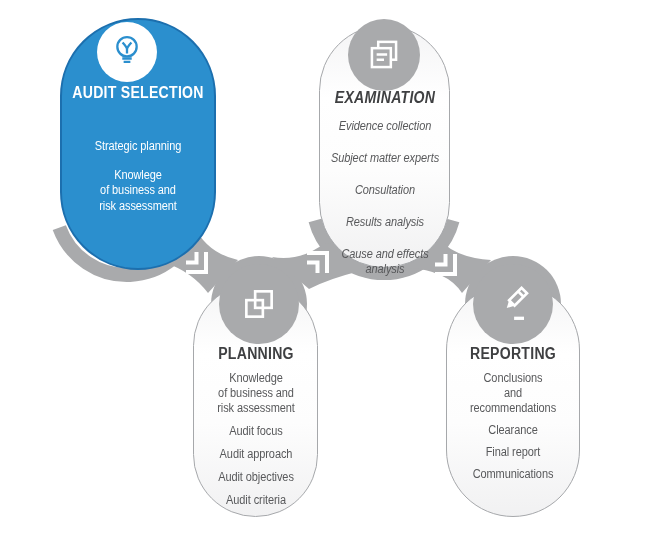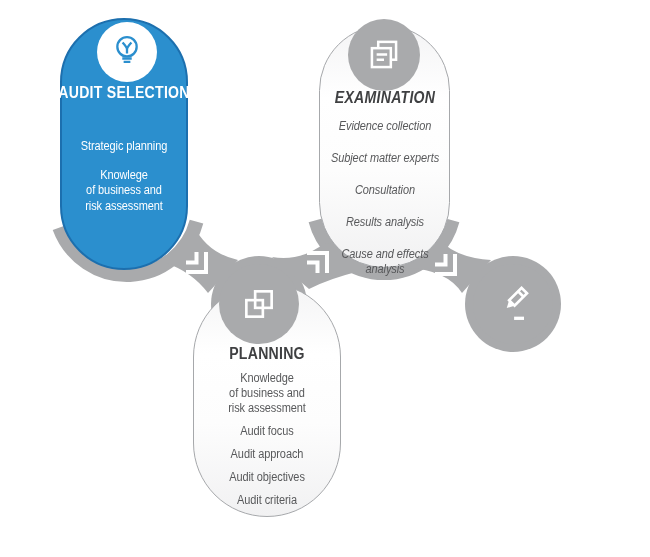--- a/index.html
+++ b/index.html
@@ -11,23 +11,23 @@
   
   .pill{position:absolute;box-sizing:border-box;border-radius:80px;}
   .pill.light{
     background:linear-gradient(180deg,#f4f4f5 0%,#ffffff 30%,#fdfdfd 60%,#f1f1f2 100%);
     border:1.5px solid var(--border-gray);
   }
   .pill.highlight{
     background:var(--blue);
     border:2px solid var(--blue-border);
   }
-  #pill-audit{left:60px;top:18px;width:128px;height:252px;}
+  #pill-audit{left:60px;top:18px;width:156px;height:252px;}
   #pill-examination{left:319px;top:25px;width:131px;height:243px;font-style:italic;}
-  #pill-planning{left:193px;top:283px;width:148px;height:234px;}
+  #pill-planning{left:193px;top:283px;width:125px;height:234px;}
   #pill-reporting{left:446px;top:283px;width:134px;height:234px;}
   
   .icon-circle{position:absolute;border-radius:50%;display:flex;align-items:center;justify-content:center;}
   .icon-circle.gray{background:var(--gray);}
   .icon-circle.white{background:#ffffff;}
   #circle-audit{left:97px;top:22px;width:60px;height:60px;}
   #circle-examination{left:348px;top:19px;width:72px;height:72px;}
   #circle-planning{left:219px;top:264px;width:80px;height:80px;}
   #circle-reporting{left:473px;top:264px;width:80px;height:80px;}
   
@@ -118,20 +118,33 @@
 of business and
 risk assessment</div>
           <div class="item">Audit focus</div>
           <div class="item">Audit approach</div>
           <div class="item">Audit objectives</div>
           <div class="item">Audit criteria</div>
         </div>
     </div>
   </div>
 
+  <div class="pill light" id="pill-reporting">
+    <div class="pill-content">
+      <div class="pill-title">REPORTING</div>
+      <div class="items">
+          <div class="item">Conclusions
+and
+recommendations</div>
+          <div class="item">Clearance</div>
+          <div class="item">Final report</div>
+          <div class="item">Communications</div>
+        </div>
+    </div>
+  </div>
 
   <div class="icon-circle white" id="circle-audit">
     <svg width="42" height="42" viewBox="0 0 40 40">
       <circle class="glyph-blue" cx="20" cy="15" r="9.2"></circle>
       <path class="glyph-blue" d="M 15.8 11 Q 20 15.5 20 17.5 L 20 21.5 M 24.2 11 Q 20 15.5 20 17.5"></path>
       <path class="glyph-blue" d="M 15.5 26.2 L 24.5 26.2 M 16.8 29.4 L 23.2 29.4"></path>
     </svg>
   </div>
 
   <div class="icon-circle gray" id="circle-examination">

